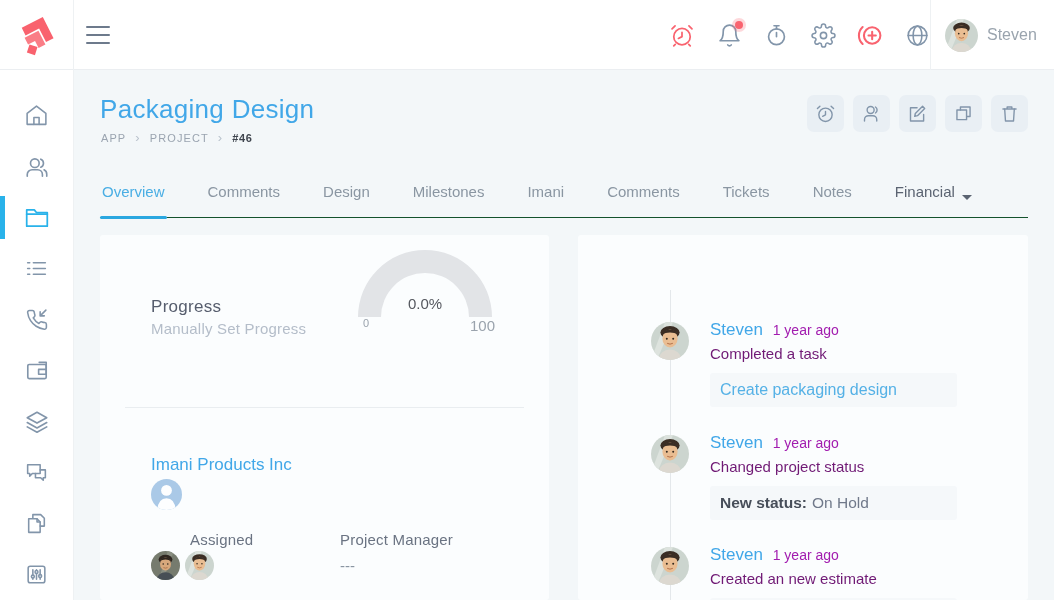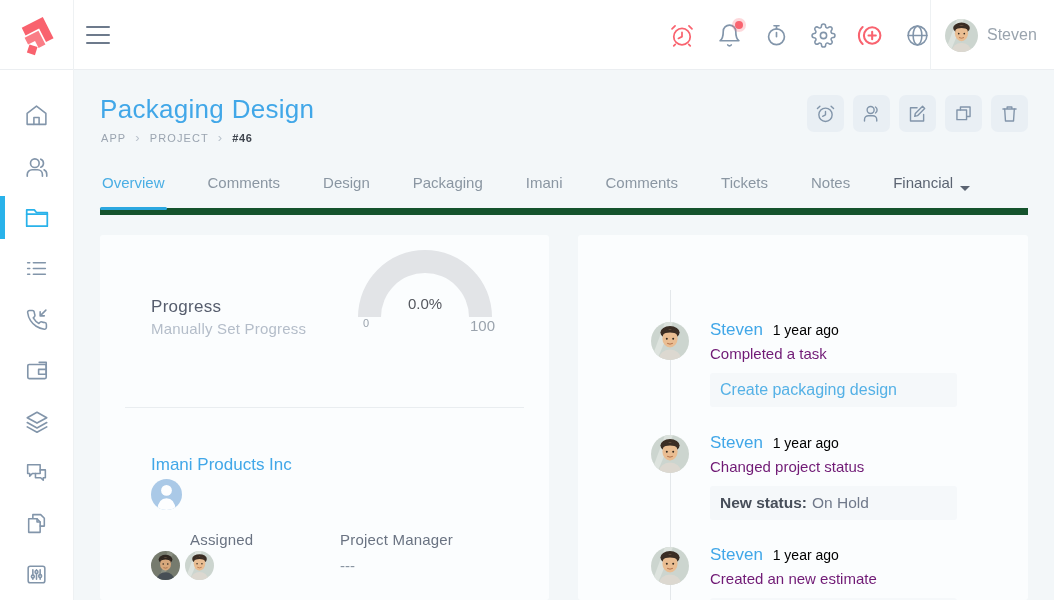--- a/index.html
+++ b/index.html
@@ -42,22 +42,22 @@
   .breadcrumb { position:absolute; left:27px; top:61px; font-size:11px; letter-spacing:1.1px; color:#9aa4b0;
                 display:flex; align-items:center; gap:9px; }
   .crumb { cursor:pointer; }
   .crumb-sep { color:#b9c2cc; font-size:13px; line-height:1; }
   .crumb-last { color:#3f454e; font-weight:bold; letter-spacing:.6px; }
 
   .page-actions { position:absolute; right:26px; top:25px; display:flex; gap:9px; }
   .action-btn { width:37px; height:37px; background:#e9eff4; border:none; border-radius:7px; cursor:pointer;
                 display:flex; align-items:center; justify-content:center; }
 
-  .tabs { position:absolute; left:26px; top:104px; width:928px; display:flex; gap:39px;
-          border-bottom:7px solid #14532d; }
+  .tabs { position:absolute; left:26px; top:113px; width:928px; display:flex; gap:39px;
+          border-bottom:1px solid #14532d; }
   .tab { font-size:15px; color:#8a96a2; padding:0 2px 17px 2px; cursor:pointer; position:relative; white-space:nowrap; }
   .tab.active { color:#4aaee4; }
   .tab.active::after { content:""; position:absolute; left:0; right:0; bottom:-2px; height:3px; background:#2aa7e0; border-radius:2px; }
   .tab.dropdown { color:#5b6472; display:flex; align-items:flex-end; gap:7px; }
   .caret-down { width:0; height:0; border-left:5px solid transparent; border-right:5px solid transparent;
                 border-top:5px solid #5b6472; display:inline-block; margin-top:2px; }
 
   
   .card { position:absolute; top:165px; bottom:0; background:#fbfdfe; border-radius:3px; overflow:hidden; }
   .card-left  { left:26px;  width:449px; }
@@ -81,21 +81,21 @@
   .assigned-avatars { position:absolute; left:51px; top:316px; display:flex; gap:5px; }
   .pm-value { position:absolute; left:240px; top:322px; font-size:15px; color:#8a95a2; }
 
   
   .timeline { position:absolute; left:92px; top:55px; bottom:0; width:1px; background:#e4e8eb; }
   .feed-item { position:absolute; left:0; right:0; }
   .feed-avatar { position:absolute; left:73px; top:2px; z-index:2; }
   .feed-body { margin-left:132px; }
   .feed-name-row { font-size:17px; line-height:20px; }
   .feed-name { color:#41a7e8; cursor:pointer; }
-  .feed-time { color:#000000; font-size:14px; margin-left:5px; }
+  .feed-time { color:#a21caf; font-size:14px; margin-left:5px; }
   .feed-action { margin-top:5px; font-size:15px; color:#701a75; }
   .feed-box { margin-top:11px; width:247px; min-height:34px; background:#f5f8fa; border-radius:3px;
               padding:8px 10px; font-size:15.5px; display:flex; align-items:center; }
   .feed-box-link { color:#55b1e6; font-size:16px; cursor:pointer; }
   .feed-box-label { color:#474e59; font-weight:bold; margin-right:5px; }
   .feed-box-value { color:#70798a; }
 
   
   .ic { fill:none; stroke:#8295aa; stroke-width:1.6; stroke-linecap:round; stroke-linejoin:round; }
   .ic-thin { stroke-width:1.5; }
@@ -324,21 +324,21 @@
         <path d="M4.5 6.8 H19.5 M9.3 6.8 V4.5 H14.7 V6.8"></path>
         <path d="M6.5 6.8 L7.4 20.5 H16.6 L17.5 6.8"></path>
       </svg>
     </button>
   </div>
 
   <div class="tabs">
     <span class="tab active">Overview</span>
     <span class="tab">Comments</span>
     <span class="tab">Design</span>
-    <span class="tab">Packaging</span>
+    <span class="tab">Milestones</span>
     <span class="tab">Imani</span>
     <span class="tab">Comments</span>
     <span class="tab">Tickets</span>
     <span class="tab">Notes</span>
     <span class="tab dropdown">
       <span>Financial</span>
       <span class="caret-down"></span>
     </span>
   </div>
 

